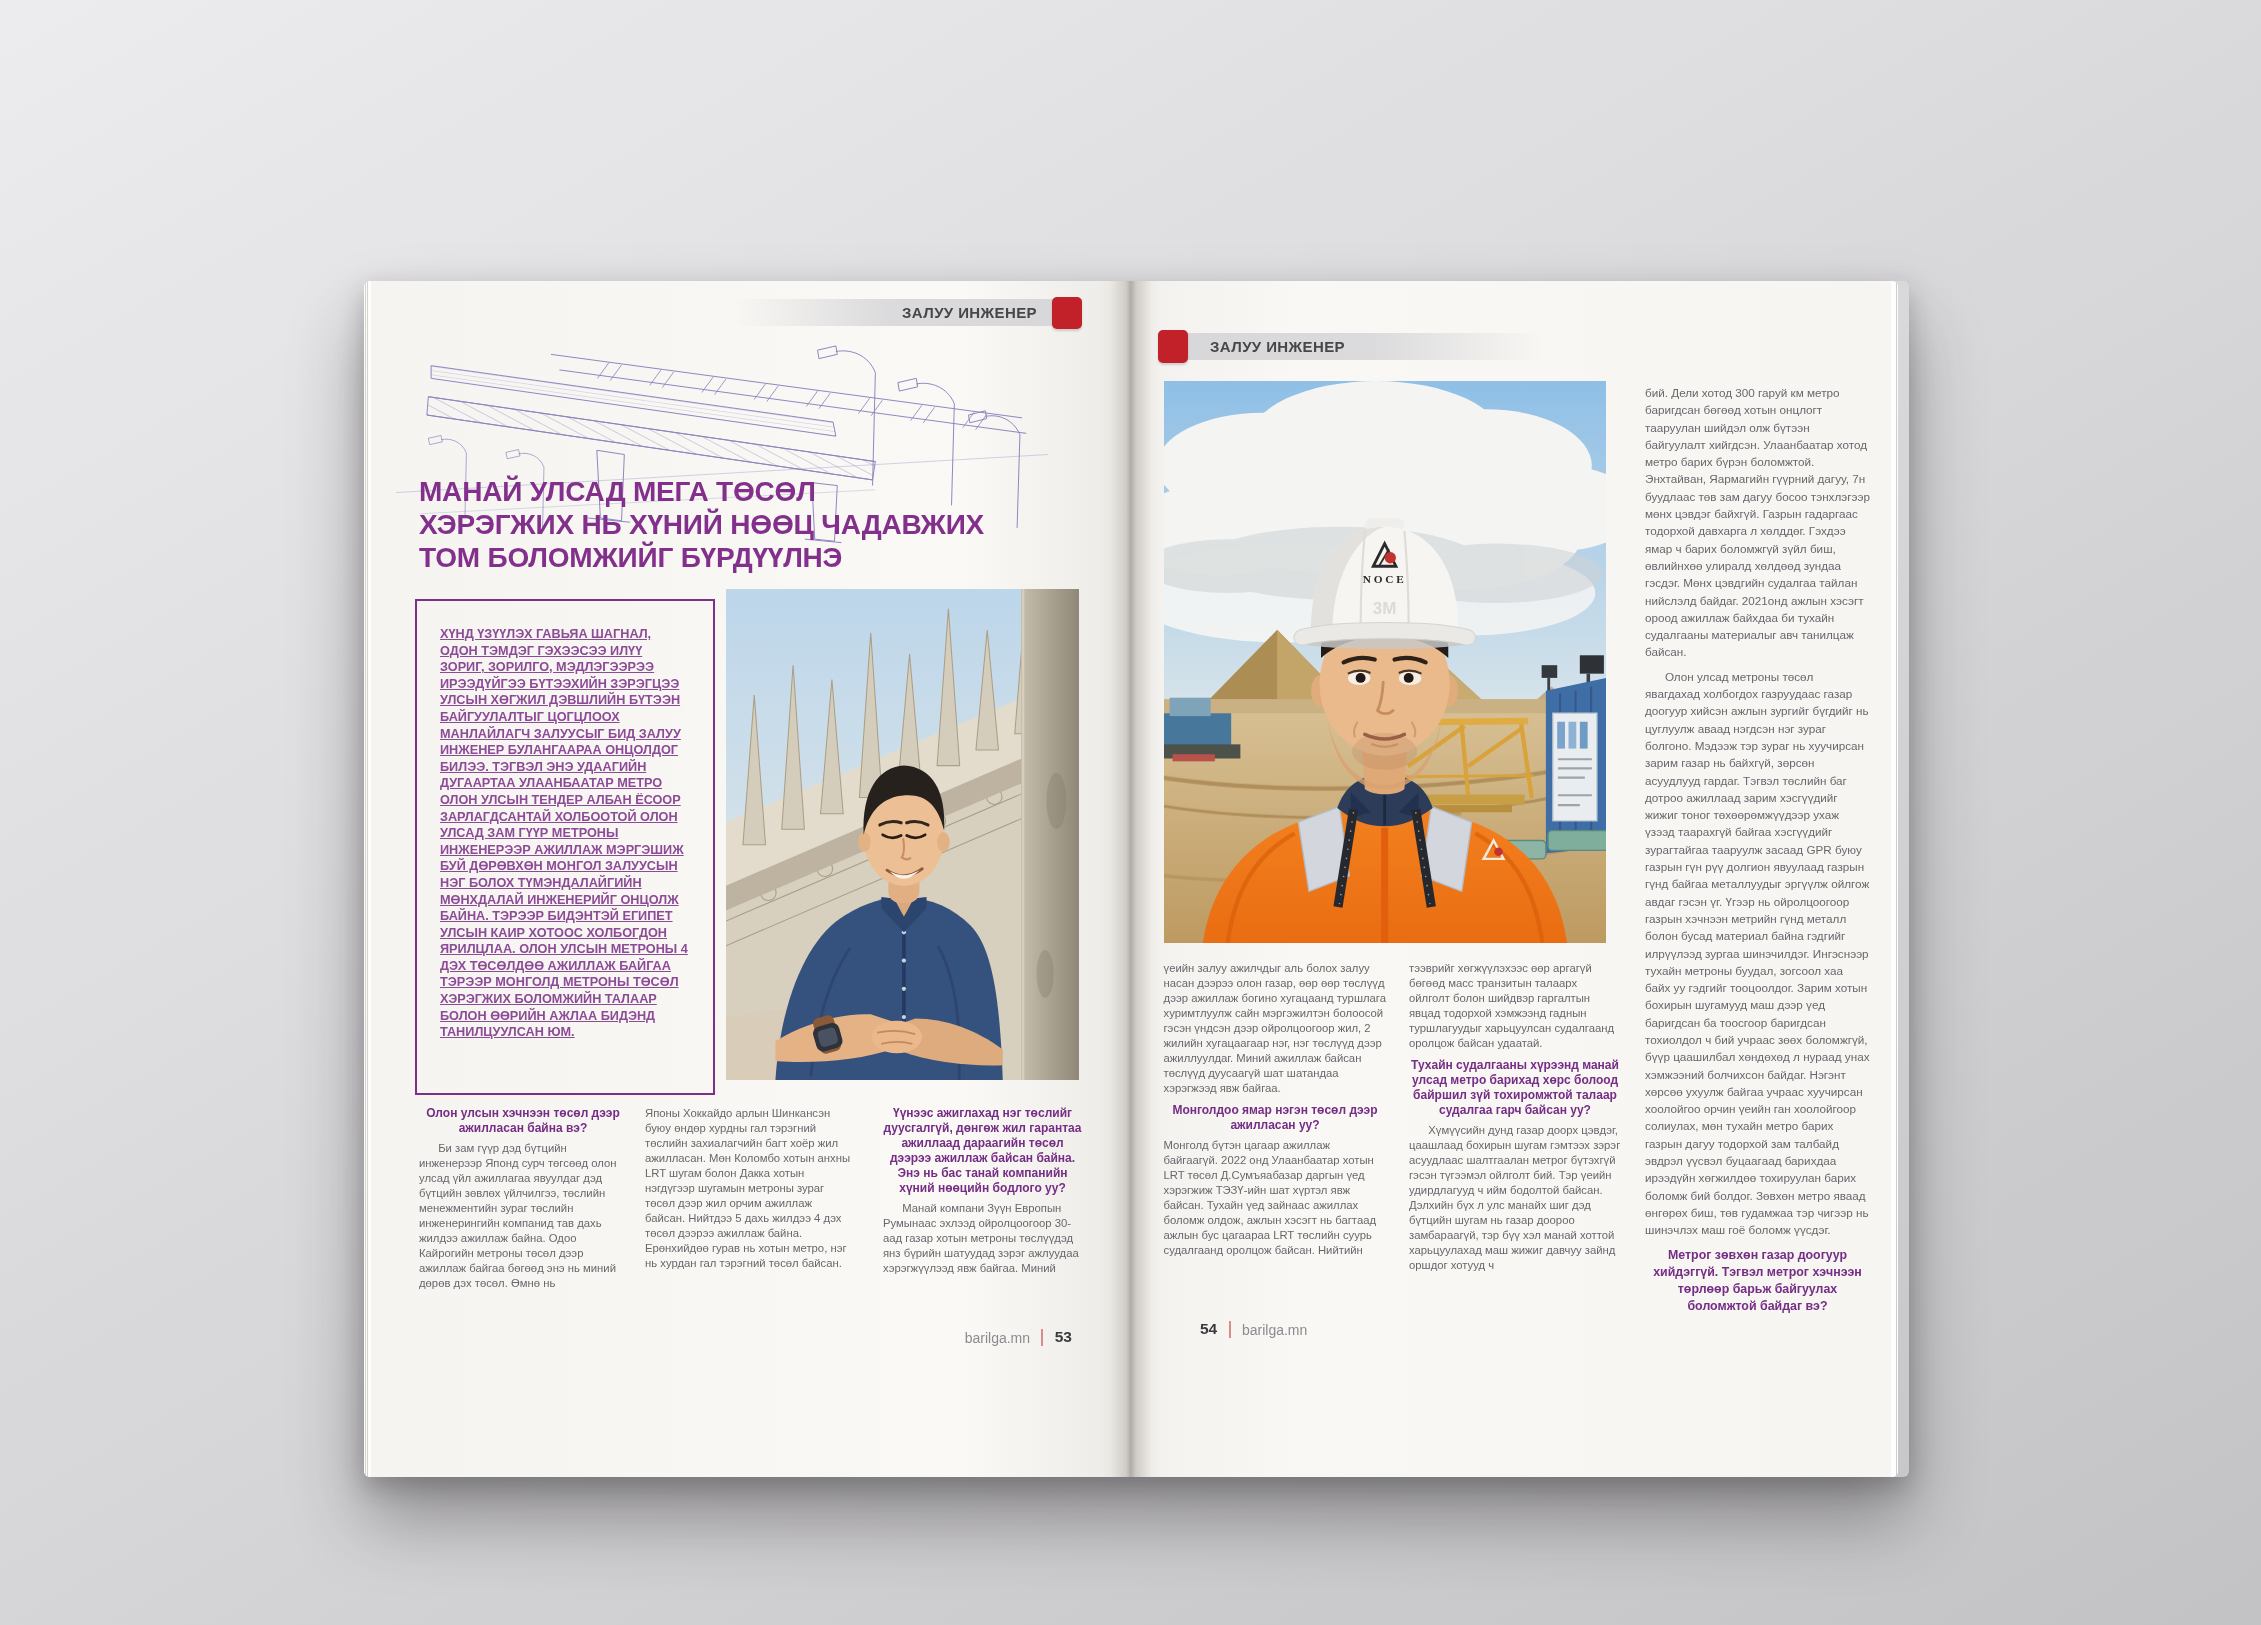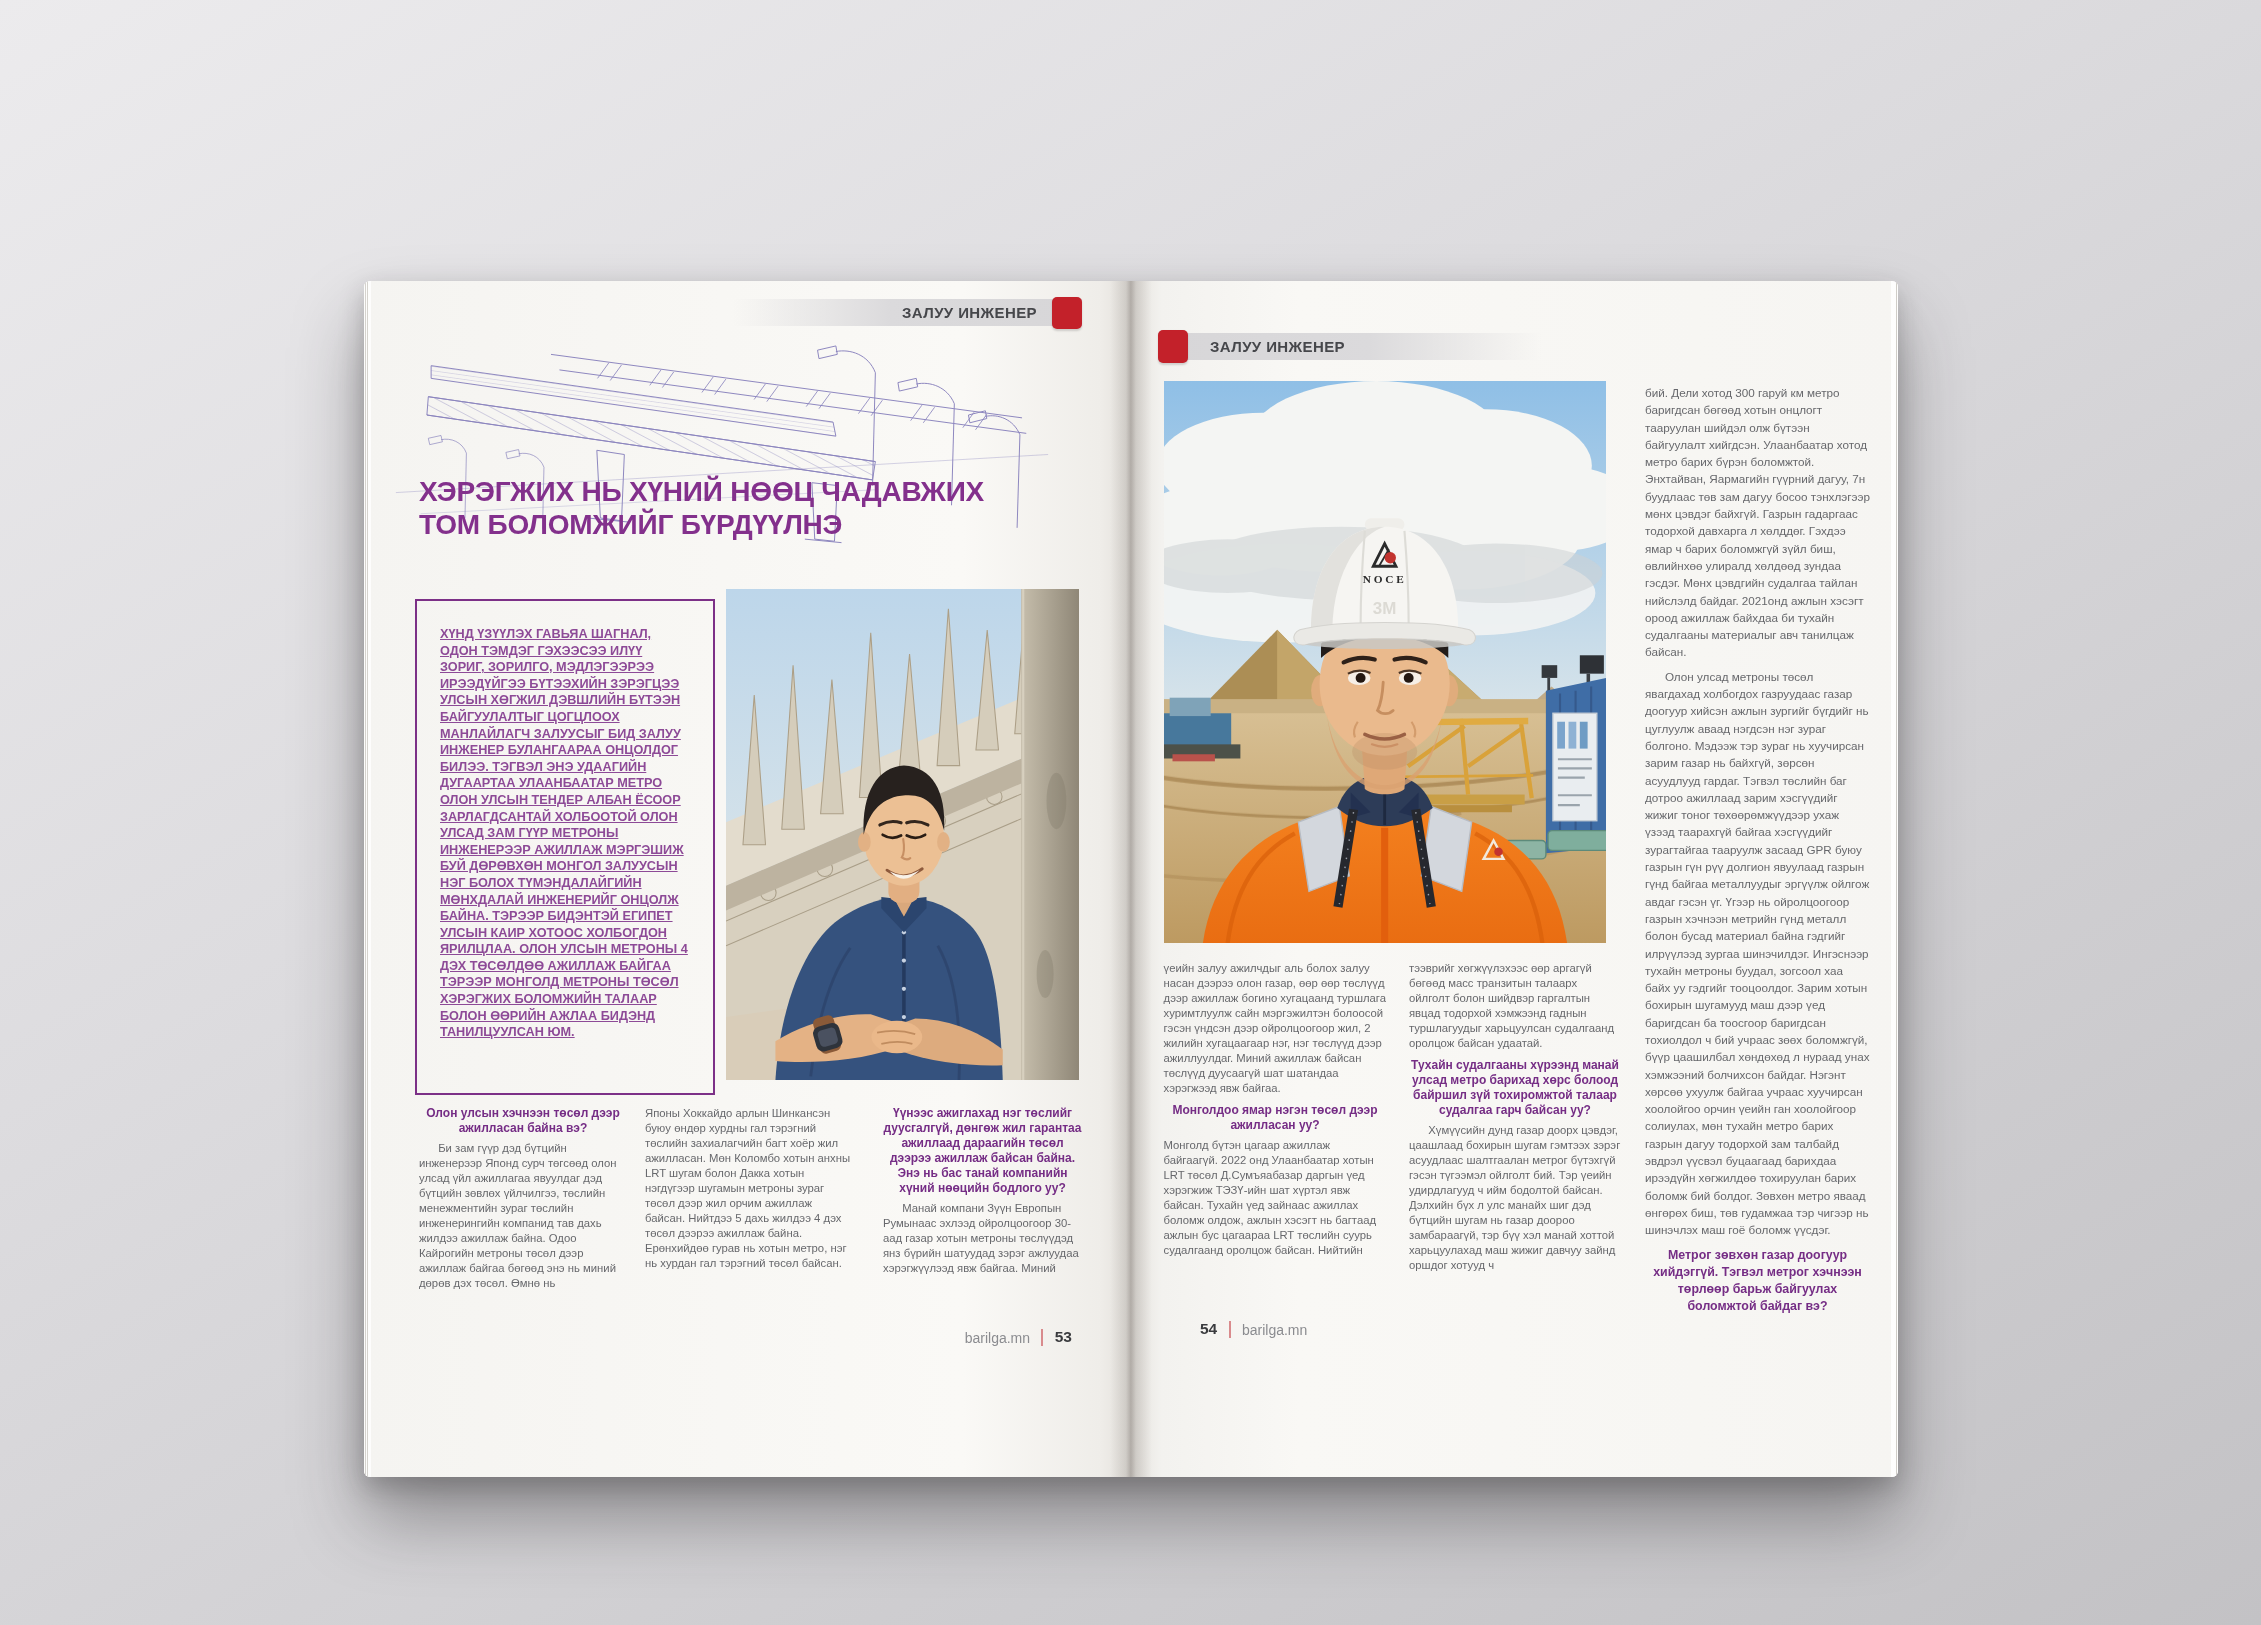--- a/index.html
+++ b/index.html
@@ -9,20 +9,21 @@
     background:linear-gradient(150deg,#ecebed 0%,#dddcdf 38%,#cfcED1 70%,#c3c2c5 100%);
   }
   .stage{position:absolute;inset:0;
     background:radial-gradient(1272px 848px at 18% 12%, rgba(255,255,255,.55), rgba(255,255,255,0) 60%),
                linear-gradient(150deg,#eceb ed 0%, rgba(0,0,0,0) 50%);
   }
   .spread{
     position:absolute;left:364px;top:281px;width:1533px;height:1196px;
     box-shadow:0 42px 71px rgba(40,38,40,.40), 0 10px 24px rgba(40,38,40,.25);
     border-radius:5.7px;
+    padding-left:12px;
   }
   .page{position:absolute;top:0;width:767px;height:1196px;overflow:hidden;}
   .page-left{
     left:0;border-radius:5.7px 0 0 5.7px;
     background:linear-gradient(to right,#f5f4f1 0%,#faf9f6 78%,#efede9 96%,#e2dfda 100%);
   }
   .page-right{
     left:767px;border-radius:0 5.7px 5.7px 0;
     background:linear-gradient(to right,#e5e2dd 0%,#f3f2ef 4%,#f9f8f5 22%,#f6f5f2 100%);
   }
@@ -124,20 +125,21 @@
             <path d="M700,62 L696,222 M700,62 C690,36 664,28 644,32 M644,24 L618,30 L620,42 L646,36 Z"></path>
             <path d="M812,106 L808,250 M812,106 C802,82 778,74 758,78 M758,70 L732,76 L734,88 L760,82 Z"></path>
             <path d="M905,150 L901,282 M905,150 C896,128 874,120 856,124 M856,116 L832,122 L834,133 L858,127 Z"></path>
             <path d="M120,176 L118,268 M120,176 C114,160 98,154 84,157 M84,151 L66,155 L68,164 L86,160 Z" opacity="0.7"></path>
             <path d="M230,196 L228,284 M230,196 C224,180 208,174 194,177 M194,171 L176,175 L178,184 L196,180 Z" opacity="0.7"></path>
           </g>
         </g>
       </svg>
 
       <h1 class="title">
+        <span>МАНАЙ УЛСАД МЕГА ТӨСӨЛ</span>
         <span>ХЭРЭГЖИХ НЬ ХҮНИЙ НӨӨЦ ЧАДАВЖИХ</span>
         <span>ТОМ БОЛОМЖИЙГ БҮРДҮҮЛНЭ</span>
       </h1>
 
       <div class="intro-box">
         <p>ХҮНД ҮЗҮҮЛЭХ ГАВЬЯА ШАГНАЛ, ОДОН ТЭМДЭГ ГЭХЭЭСЭЭ ИЛҮҮ ЗОРИГ, ЗОРИЛГО, МЭДЛЭГЭЭРЭЭ ИРЭЭДҮЙГЭЭ БҮТЭЭХИЙН ЗЭРЭГЦЭЭ УЛСЫН ХӨГЖИЛ ДЭВШЛИЙН БҮТЭЭН БАЙГУУЛАЛТЫГ ЦОГЦЛООХ МАНЛАЙЛАГЧ ЗАЛУУСЫГ БИД ЗАЛУУ ИНЖЕНЕР БУЛАНГААРАА ОНЦОЛДОГ БИЛЭЭ. ТЭГВЭЛ ЭНЭ УДААГИЙН ДУГААРТАА УЛААНБААТАР МЕТРО ОЛОН УЛСЫН ТЕНДЕР АЛБАН ЁСООР ЗАРЛАГДСАНТАЙ ХОЛБООТОЙ ОЛОН УЛСАД ЗАМ ГҮҮР МЕТРОНЫ ИНЖЕНЕРЭЭР АЖИЛЛАЖ МЭРГЭШИЖ БУЙ ДӨРӨВХӨН МОНГОЛ ЗАЛУУСЫН НЭГ БОЛОХ ТҮМЭНДАЛАЙГИЙН МӨНХДАЛАЙ ИНЖЕНЕРИЙГ ОНЦОЛЖ БАЙНА. ТЭРЭЭР БИДЭНТЭЙ ЕГИПЕТ УЛСЫН КАИР ХОТООС ХОЛБОГДОН ЯРИЛЦЛАА. ОЛОН УЛСЫН МЕТРОНЫ 4 ДЭХ ТӨСӨЛДӨӨ АЖИЛЛАЖ БАЙГАА ТЭРЭЭР МОНГОЛД МЕТРОНЫ ТӨСӨЛ ХЭРЭГЖИХ БОЛОМЖИЙН ТАЛААР БОЛОН ӨӨРИЙН АЖЛАА БИДЭНД ТАНИЛЦУУЛСАН ЮМ.</p>
       </div>
 
       <div class="photo-frame-left">
         <svg viewBox="0 0 500 695" preserveAspectRatio="none">

